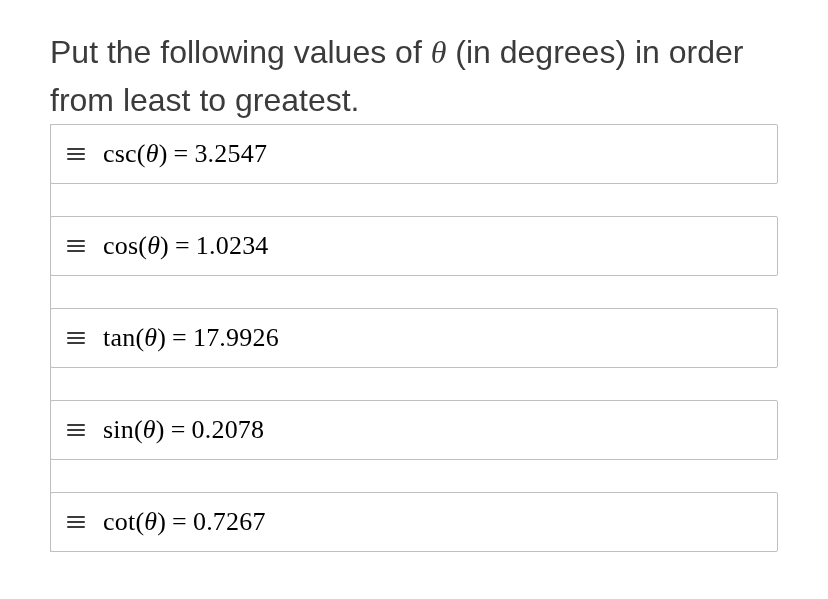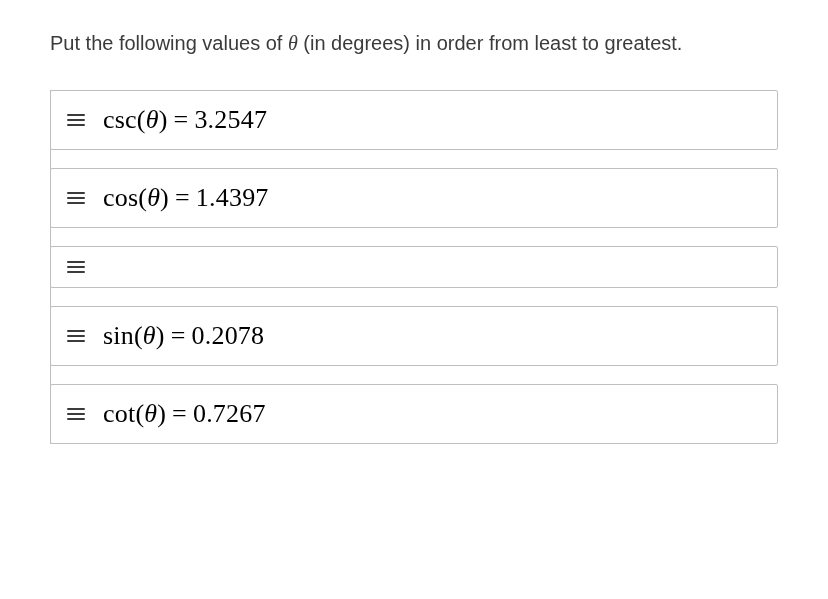--- a/index.html
+++ b/index.html
@@ -8,33 +8,32 @@
     padding: 0;
     width: 828px;
     height: 599px;
     background: #ffffff;
     font-family: Arial, Helvetica, sans-serif;
   }
   .page {
     padding: 28px 50px 30px 50px;
   }
   .prompt {
-    font-size: 20px;
+    font-size: 32px;
     line-height: 1.5;
     color: #3b3b3b;
-    margin-bottom: 32px;
   }
   .theta {
     font-family: "Times New Roman", Times, serif;
     font-style: italic;
   }
   .list {
     display: flex;
     flex-direction: column;
-    gap: 18px;
+    gap: 32px;
     border-left: 1px solid #bfbfbf;
     padding-left: 0;
   }
   .card {
     border: 1px solid #bfbfbf;
     border-radius: 2px;
     padding: 14px 18px 14px 16px;
     display: flex;
     align-items: center;
     gap: 18px;
@@ -87,29 +86,32 @@
       </div>
     </div>
 
     <div class="card">
       <div class="handle">
         <div class="bar"></div>
           <div class="bar"></div>
           <div class="bar"></div>
       </div>
       <div class="expr">
-        <span class="fn">cos</span><span class="paren">(</span><span class="it">θ</span><span class="paren">)</span><span class="eq">=</span><span>1.4397</span>
+        <span class="fn">cos</span><span class="paren">(</span><span class="it">θ</span><span class="paren">)</span><span class="eq">=</span><span>1.0234</span>
       </div>
     </div>
 
     <div class="card">
       <div class="handle">
         <div class="bar"></div>
           <div class="bar"></div>
           <div class="bar"></div>
+      </div>
+      <div class="expr">
+        <span class="fn">tan</span><span class="paren">(</span><span class="it">θ</span><span class="paren">)</span><span class="eq">=</span><span>17.9926</span>
       </div>
     </div>
 
     <div class="card">
       <div class="handle">
         <div class="bar"></div>
           <div class="bar"></div>
           <div class="bar"></div>
       </div>
       <div class="expr">

